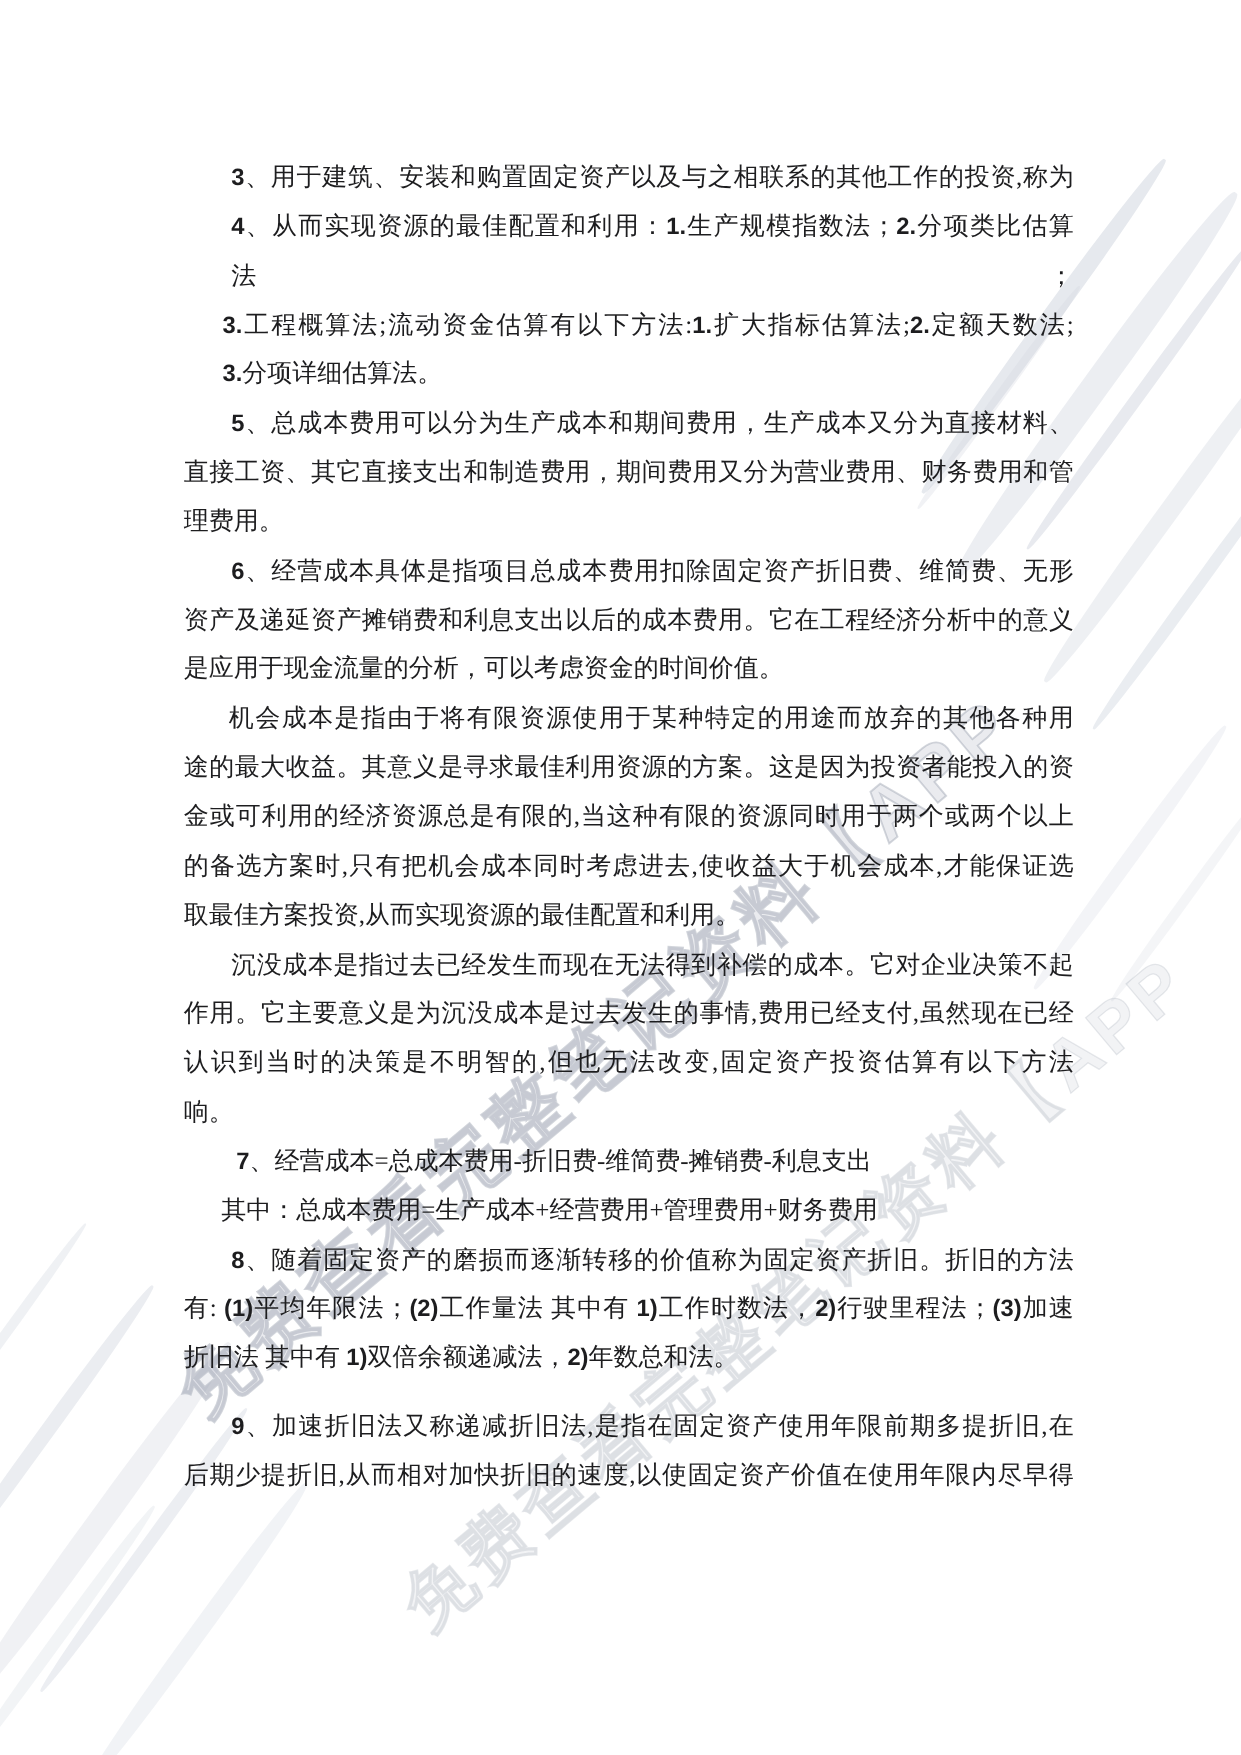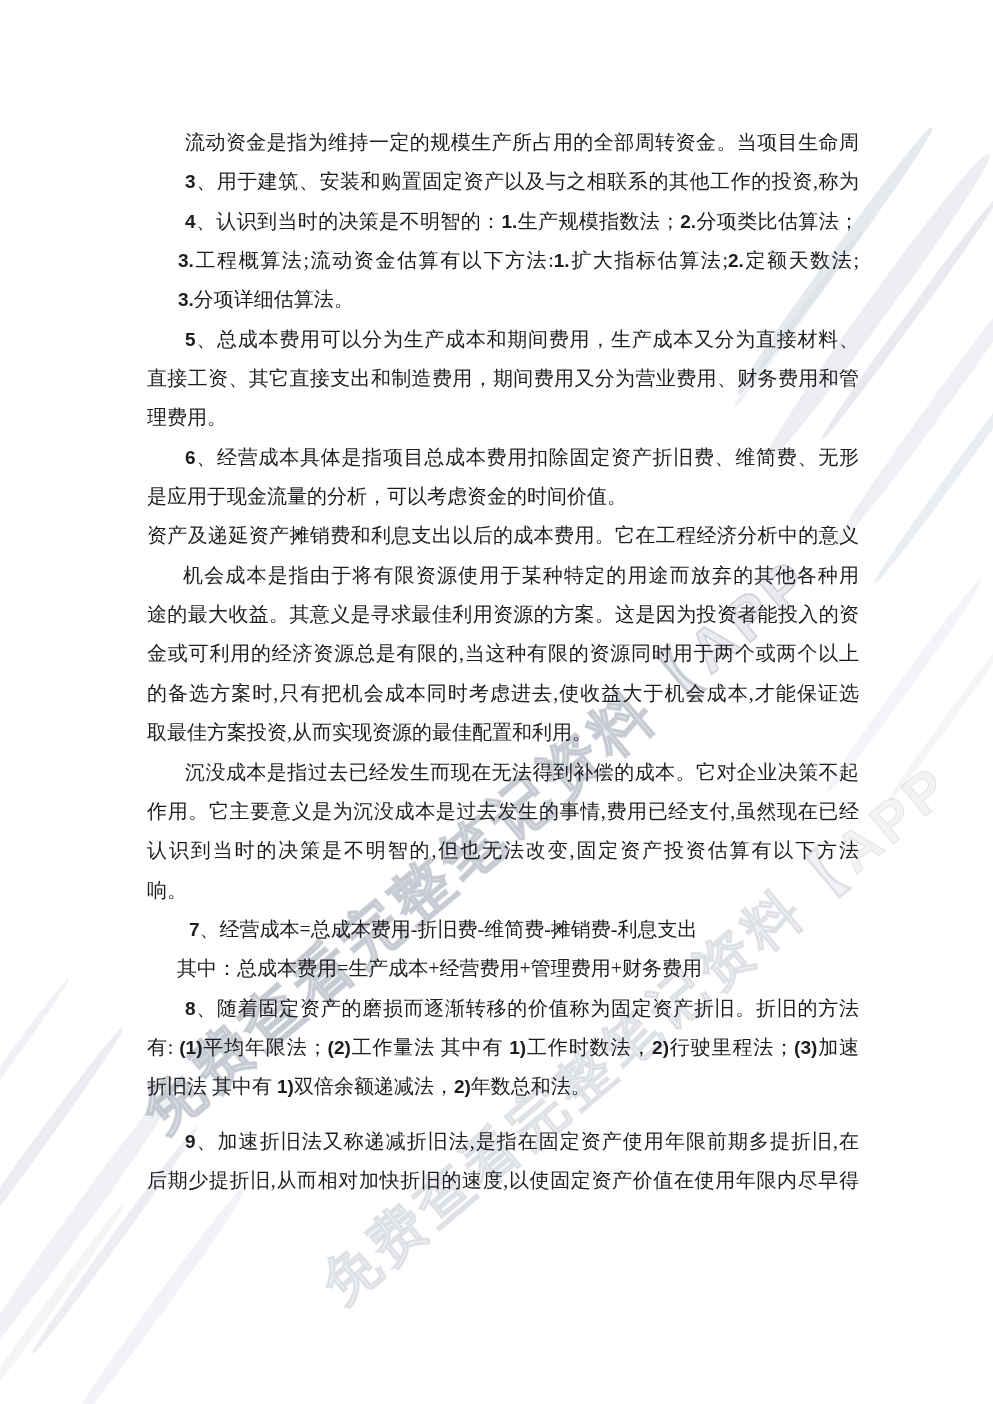--- a/index.html
+++ b/index.html
@@ -77,31 +77,30 @@
   <div class="stroke" style="left:68px;top:1040px;width:20px;height:360px;background:rgba(210,215,224,0.34);"></div>
   <div class="stroke" style="left:110px;top:1100px;width:10px;height:280px;background:rgba(206,211,221,0.38);"></div>
   <div class="stroke" style="left:150px;top:1158px;width:14px;height:300px;background:rgba(210,215,224,0.30);"></div>
   <div class="stroke" style="left:42px;top:1180px;width:10px;height:260px;background:rgba(210,215,224,0.28);"></div>
 
   <div class="wm">免费查看完整笔记资料【APP</div>
   <div class="wm wm2">免费查看完整笔记资料【APP</div>
 
   <div class="doc">
     <div>
-        <div class="line fill" style="padding-left: 38px;"><span>流动资金是指为维持一定的规模生产所占用的全部周转资金。当项目生命周</span></div>
         <div class="line fill" style="padding-left: 38px;"><span class="num">3</span><span>、用于建筑、安装和购置固定资产以及与之相联系的其他工作的投资,称为</span></div>
-        <div class="line fill" style="padding-left: 38px;"><span class="num">4</span><span>、认识到当时的决策是不明智的：</span><span class="num">1.</span><span>生产规模指数法；</span><span class="num">2.</span><span>分项类比估算法；</span></div>
+        <div class="line fill" style="padding-left: 38px;"><span class="num">4</span><span>、从而实现资源的最佳配置和利用：</span><span class="num">1.</span><span>生产规模指数法；</span><span class="num">2.</span><span>分项类比估算法；</span></div>
         <div class="line fill" style="padding-left: 31px;"><span class="num">3.</span><span>工程概算法;流动资金估算有以下方法:</span><span class="num">1.</span><span>扩大指标估算法;</span><span class="num">2.</span><span>定额天数法;</span></div>
         <div class="line" style="padding-left: 31px;"><span class="num">3.</span><span>分项详细估算法。</span></div>
         <div class="line fill" style="padding-left: 38px;"><span class="num">5</span><span>、总成本费用可以分为生产成本和期间费用，生产成本又分为直接材料、</span></div>
         <div class="line fill"><span>直接工资、其它直接支出和制造费用，期间费用又分为营业费用、财务费用和管</span></div>
         <div class="line"><span>理费用。</span></div>
         <div class="line fill" style="padding-left: 38px;"><span class="num">6</span><span>、经营成本具体是指项目总成本费用扣除固定资产折旧费、维简费、无形</span></div>
+        <div class="line fill"><span>资产及递延资产摊销费和利息支出以后的成本费用。它在工程经济分析中的意义</span></div>
         <div class="line"><span>是应用于现金流量的分析，可以考虑资金的时间价值。</span></div>
-        <div class="line fill"><span>资产及递延资产摊销费和利息支出以后的成本费用。它在工程经济分析中的意义</span></div>
         <div class="line fill" style="padding-left: 36px;"><span>机会成本是指由于将有限资源使用于某种特定的用途而放弃的其他各种用</span></div>
         <div class="line fill"><span>途的最大收益。其意义是寻求最佳利用资源的方案。这是因为投资者能投入的资</span></div>
         <div class="line fill"><span>金或可利用的经济资源总是有限的,当这种有限的资源同时用于两个或两个以上</span></div>
         <div class="line fill"><span>的备选方案时,只有把机会成本同时考虑进去,使收益大于机会成本,才能保证选</span></div>
         <div class="line"><span>取最佳方案投资,从而实现资源的最佳配置和利用。</span></div>
         <div class="line fill" style="padding-left: 38px;"><span>沉没成本是指过去已经发生而现在无法得到补偿的成本。它对企业决策不起</span></div>
         <div class="line fill"><span>作用。它主要意义是为沉没成本是过去发生的事情,费用已经支付,虽然现在已经</span></div>
         <div class="line fill"><span>认识到当时的决策是不明智的,但也无法改变,固定资产投资估算有以下方法</span></div>
         <div class="line"><span>响。</span></div>
         <div class="line" style="padding-left: 42px;"><span class="num">7</span><span>、经营成本=总成本费用-折旧费-维简费-摊销费-利息支出</span></div>

